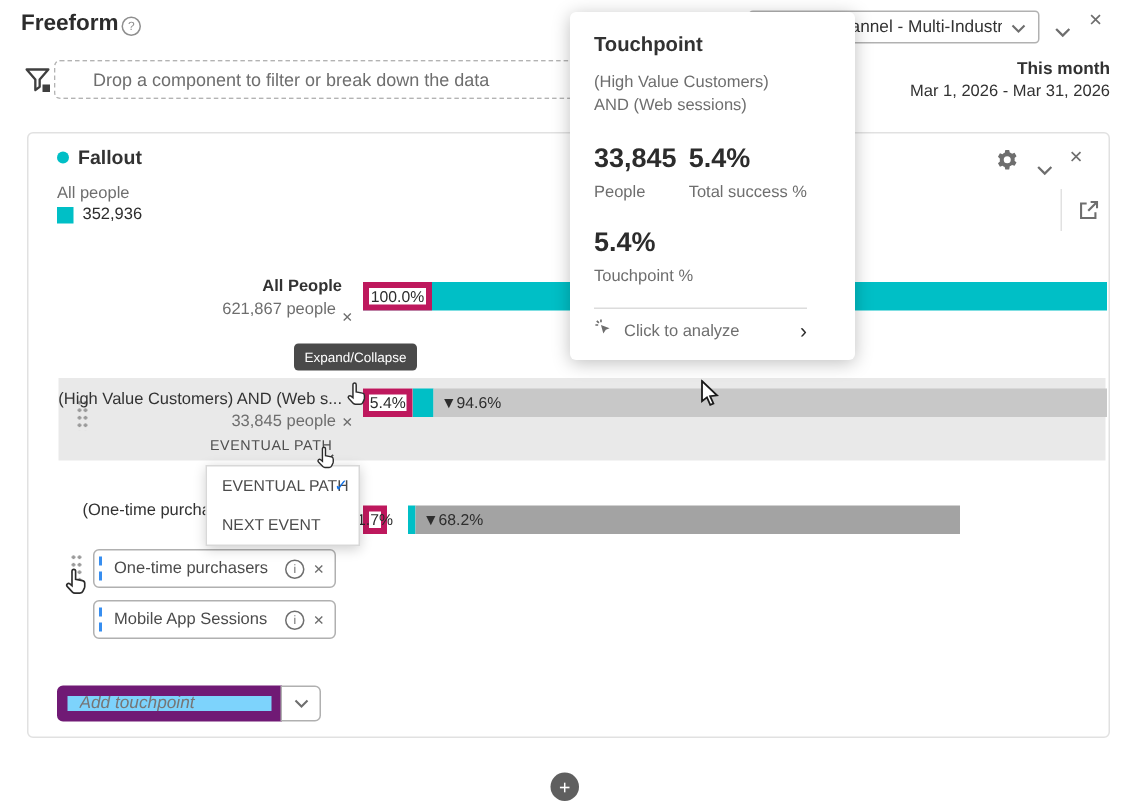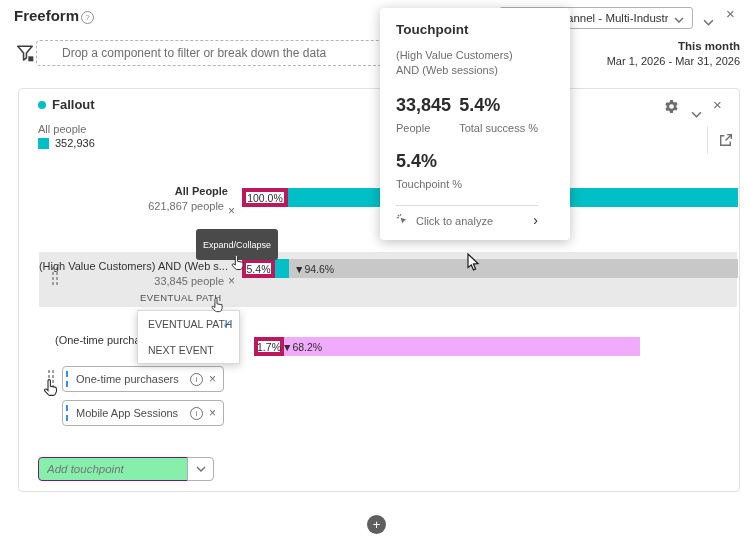--- a/index.html
+++ b/index.html
@@ -30,23 +30,23 @@
   .menu{background:#fff;border:1px solid #d8d8d8;box-shadow:0 2px 8px rgba(0,0,0,.2);z-index:15;}
   .menu-item{position:relative;height:26px;line-height:26px;padding-left:10px;font-size:10.5px;
              color:#4b4b4b;white-space:nowrap;}
   .chip{position:absolute;left:62px;width:162px;height:26px;background:#fff;border:1px solid #b0b0b0;
         border-radius:4px;box-sizing:border-box;display:flex;align-items:center;z-index:3;}
   .chip-handle{width:0;border-left:2px dashed #378ef0;height:16px;margin-left:3px;}
   .chip-label{font-size:11px;color:#4b4b4b;margin-left:8px;white-space:nowrap;overflow:hidden;flex:1;}
   .chip-info{width:11px;height:11px;min-width:11px;border:1px solid #6e6e6e;border-radius:50%;
              font-size:8px;display:flex;align-items:center;justify-content:center;color:#6e6e6e;margin-right:6px;}
   .chip-close{color:#6e6e6e;font-size:12px;margin-right:7px;}
-  .addtp{position:absolute;border:1px solid #701a75;border-radius:4px 0 0 4px;box-sizing:border-box;
+  .addtp{position:absolute;border:7px solid #701a75;border-radius:4px 0 0 4px;box-sizing:border-box;
          padding:0 8px;font-family:"Liberation Sans",sans-serif;font-size:11.5px;font-style:italic;
-         color:#505050;outline:none;background:#86efac;}
+         color:#505050;outline:none;background:#7dd3fc;}
   .addtp::placeholder{color:#767676;font-style:italic;}
   .icbtn{color:#6e6e6e;cursor:pointer;}
   .cursor{z-index:40;pointer-events:none;}
 </style>
 </head>
 <body>
 
 <div class="screen">
 
   <span class="abs" style="left:14px;top:7px;font-size:15px;font-weight:700;color:#2c2c2c;">Freeform</span>
@@ -115,21 +115,21 @@
 
   <div class="abs rowname" style="left:118px;top:185px;width:110px;text-align:right;font-weight:700;">All People</div>
   <div class="abs rowpeople" style="left:98px;top:200px;width:126px;text-align:right;">621,867 people</div>
   <span class="abs rclose" style="left:228px;top:206px;">×</span>
 
   <div class="abs" style="left:242px;top:188px;width:496px;height:19px;">
     <div class="barfill" style="left:0;width:496px;background:#00bfc6;"></div>
     <div class="barlabel" style="left:0;width:46px;">100.0%</div>
   </div>
 
-  <div class="abs tip" style="left:196px;top:229px;height:31px;padding:0 7px;font-size:9px;">Expand/Collapse</div>
+  <div class="abs tip" style="left:196px;top:229px;height:18px;padding:0 7px;font-size:9px;">Expand/Collapse</div>
 
   <div class="abs" style="left:39px;top:252px;width:698px;height:55px;background:#e9e9e9;"></div>
 
   <div class="abs dots" style="left:51px;top:266px;width:8px;height:21px;"></div>
   <div class="abs rowname" style="left:36px;top:260px;width:192px;text-align:right;overflow:hidden;">(High Value Customers) AND (Web s...</div>
   <div class="abs rowpeople" style="left:98px;top:275px;width:126px;text-align:right;">33,845 people</div>
   <span class="abs rclose" style="left:228px;top:276px;">×</span>
 
   <div class="abs" style="left:242px;top:259px;width:496px;height:19px;">
     <div class="barlabel" style="left:0;width:33px;">5.4%</div>
@@ -151,23 +151,23 @@
       <span>EVENTUAL PATH</span>
       <span class="abs" style="right:7px;top:0;color:#1473e6;font-size:11px;">✓</span>
     </div>
     <div class="menu-item">
       <span>NEXT EVENT</span>
     </div>
   </div>
 
   <div class="abs rowname" style="left:55px;top:334px;">(One-time purcha</div>
   <div class="abs" style="left:242px;top:337px;width:496px;height:19px;">
-    <div class="barlabel" style="left:12px;width:30px;">1.7%</div>
+    <div class="barlabel" style="left:0;width:16px;">1.7%</div>
     <div class="barfill" style="left:30px;width:5px;background:#00bfc6;"></div>
-    <div class="barfill" style="left:35px;width:363px;background:#f0abfc;">
+    <div class="barfill" style="left:35px;width:363px;background:#a3a3a3;">
       <span class="graytxt">▼68.2%</span>
     </div>
   </div>
 
 
   <div class="abs dots" style="left:47px;top:369px;width:8px;height:20px;"></div>
 
   <div class="chip" style="top:366px;">
     <span class="chip-handle"></span>
     <span class="chip-label">One-time purchasers</span>

